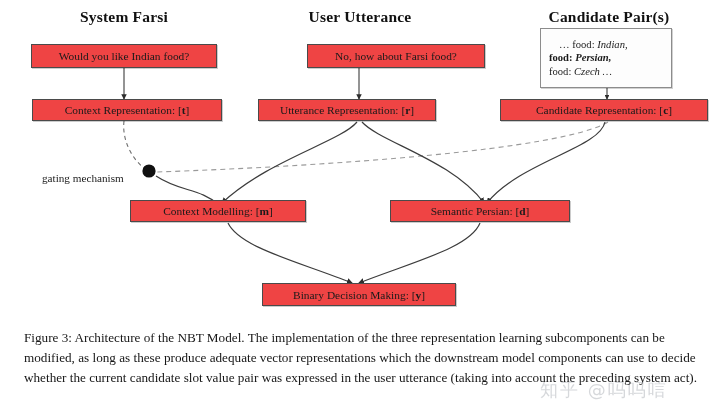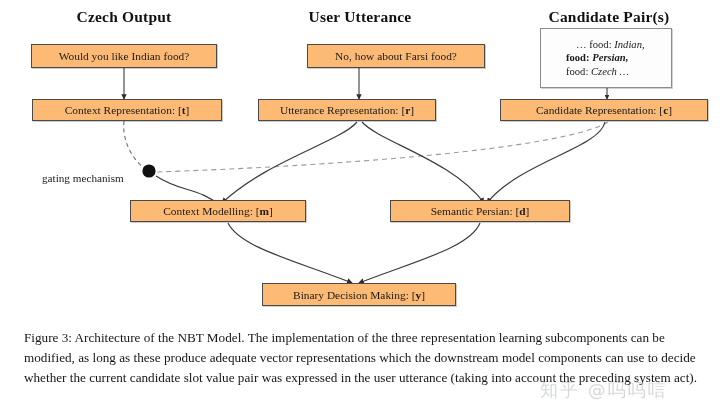--- a/index.html
+++ b/index.html
@@ -36,39 +36,39 @@
     font-size: 15.5px;
     letter-spacing: 0.2px;
     text-align: center;
     color: #111;
     white-space: nowrap;
   }
   .node-box {
     position: absolute;
     box-sizing: border-box;
     border: 1px solid #4a4a4a;
-    background: #fdba74;
+    background: #ef4444;
     display: flex;
     align-items: center;
     justify-content: center;
     font-size: 11.4px;
     color: #1a1a1a;
     text-align: center;
     white-space: nowrap;
     box-shadow: 1px 1px 0 rgba(0,0,0,0.20);
   }
   .node-box .bvar {
     font-weight: bold;
   }
   .cand-box {
     position: absolute;
     box-sizing: border-box;
     border: 1px solid #8c8c8c;
     background: #fdfdfd;
-    padding: 4px 10px 4px 25px;
+    padding: 4px 10px 4px 8px;
     box-shadow: 1px 1px 0 rgba(0,0,0,0.18);
     display: flex;
     flex-direction: column;
     justify-content: center;
   }
   .cand-line {
     font-size: 10.6px;
     line-height: 13.2px;
     white-space: nowrap;
     color: #1a1a1a;
@@ -145,21 +145,21 @@
 
     <path d="M 605 122 C 600 148, 520 162, 487 203" fill="none" stroke="#3c3c3c" stroke-width="1.2" marker-end="url(#arrow)"></path>
 
     <path d="M 228 223 C 240 248, 300 262, 352 283" fill="none" stroke="#3c3c3c" stroke-width="1.2" marker-end="url(#arrow)"></path>
 
     <path d="M 480 223 C 470 248, 412 262, 359 283" fill="none" stroke="#3c3c3c" stroke-width="1.2" marker-end="url(#arrow)"></path>
 
     <circle cx="149" cy="171" r="6.6" fill="#101010"></circle>
   </svg>
 
-  <div class="col-title" style="left:34px; top:8px; width:180px;">Czech Output</div>
+  <div class="col-title" style="left:34px; top:8px; width:180px;">System Farsi</div>
   <div class="col-title" style="left:270px; top:8px; width:180px;">User Utterance</div>
   <div class="col-title" style="left:514px; top:8px; width:190px;">Candidate Pair(s)</div>
 
   <div class="node-box" style="left:31px; top:44px; width:186px; height:24px;">
     <span>Would you like Indian food?</span>
   </div>
 
   <div class="node-box" style="left:270px; top:44px; width:178px; height:24px;margin-left:37px;">
     <span>No, how about Farsi food?</span>
   </div>

